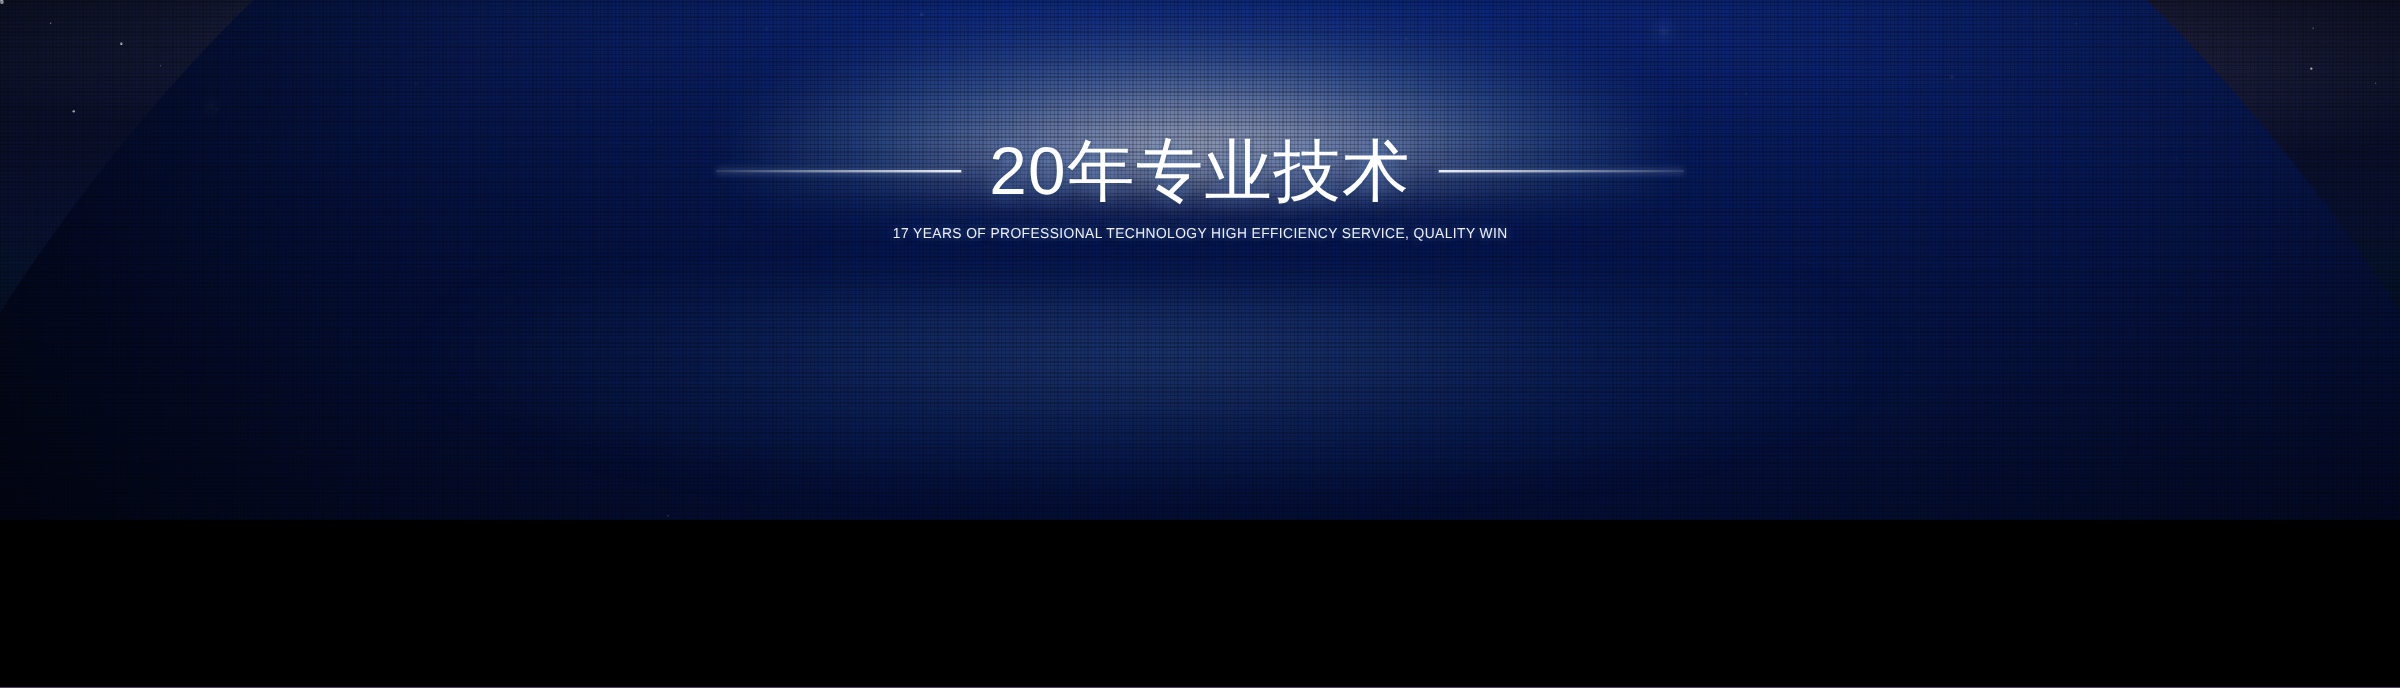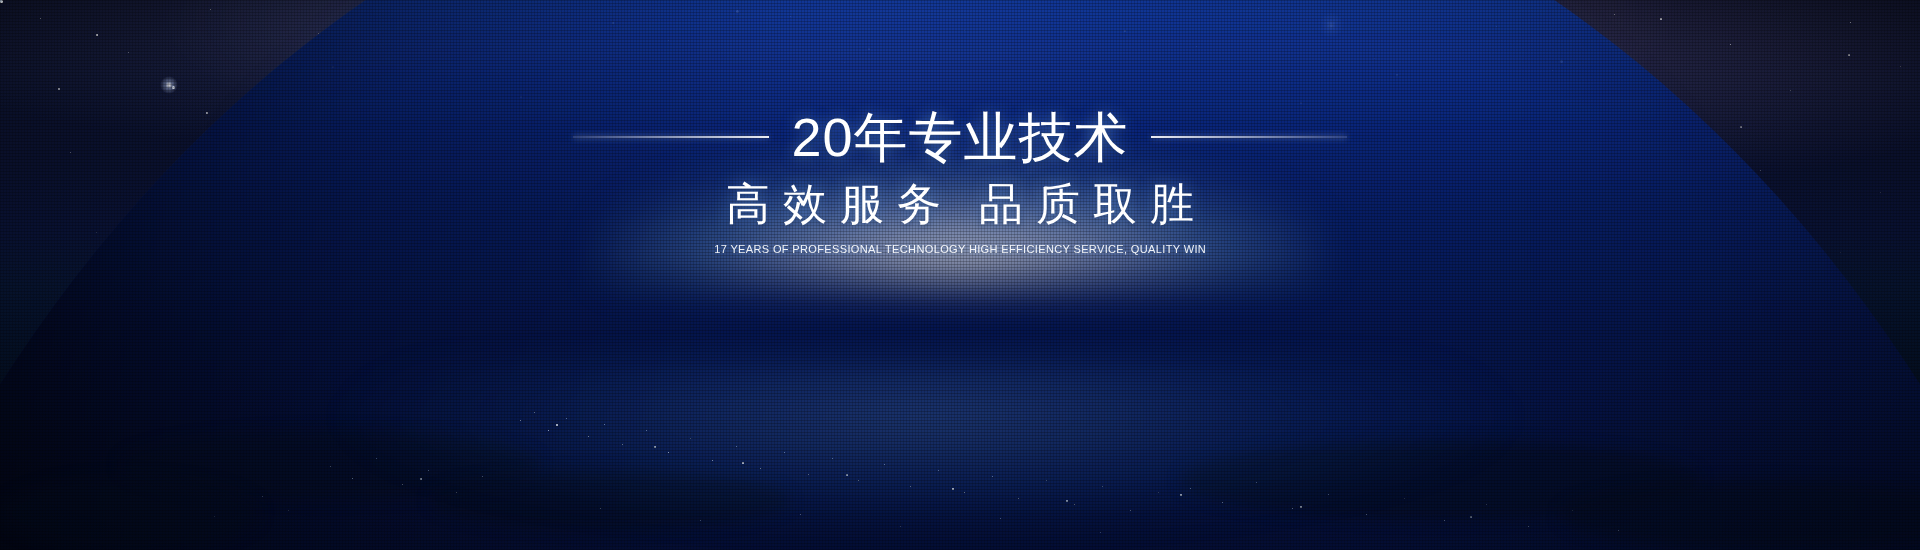--- a/index.html
+++ b/index.html
@@ -2,21 +2,21 @@
 <html lang="zh"><head>
 <meta charset="utf-8">
 <title>Hero Banner</title>
 <style>
   html,body{margin:0;padding:0;background:#000;}
   body{font-family:"Liberation Sans","DejaVu Sans",sans-serif;}
 
   .banner{
     position:relative;
     width:1920px;
-    height:550px;
+    height:416px;
     overflow:hidden;
     background:#4c1d95;
   }
 
   
   .space-base{
     position:absolute; inset:0;
     background:
       radial-gradient(ellipse 60% 45% at 52% 12%, rgba(70,78,128,.55) 0%, rgba(34,38,74,.25) 45%, rgba(0,0,0,0) 75%),
       radial-gradient(ellipse 38% 30% at 20% 6%, rgba(60,64,110,.40) 0%, rgba(0,0,0,0) 70%),
@@ -367,20 +367,19 @@
     </div>
 
   <div class="copy">
 
     <div class="headline-row">
       <span class="rule left"></span>
       <div class="headline">20年专业技术</div>
       <span class="rule right"></span>
     </div>
 
-    <div class="subhead">高效服务  品质取胜</div>
 
     <div class="eyebrow">17 YEARS OF PROFESSIONAL TECHNOLOGY HIGH EFFICIENCY SERVICE, QUALITY WIN</div>
   </div>
 
   <div class="led-grid"></div>
   <div class="vignette"></div>
 </div>
 
 </body></html>

